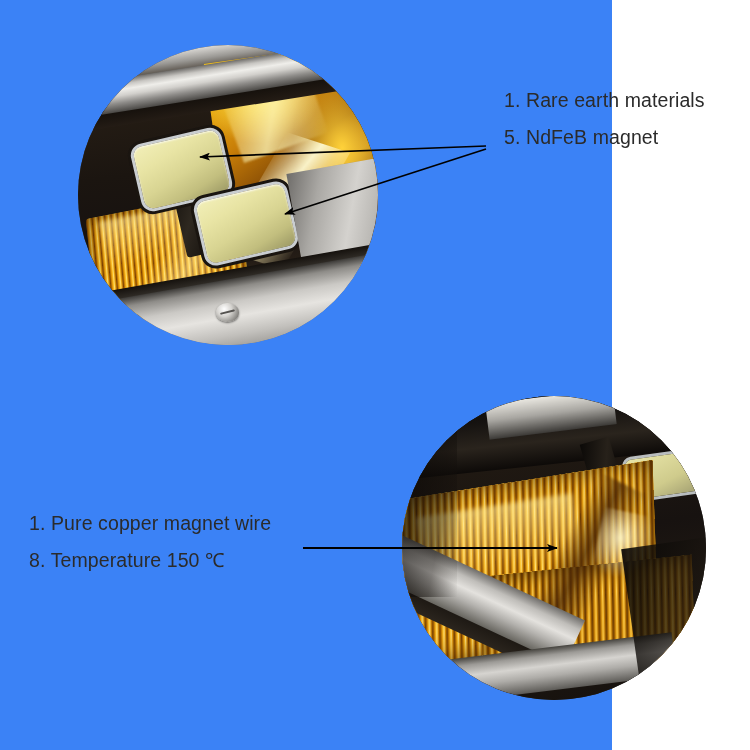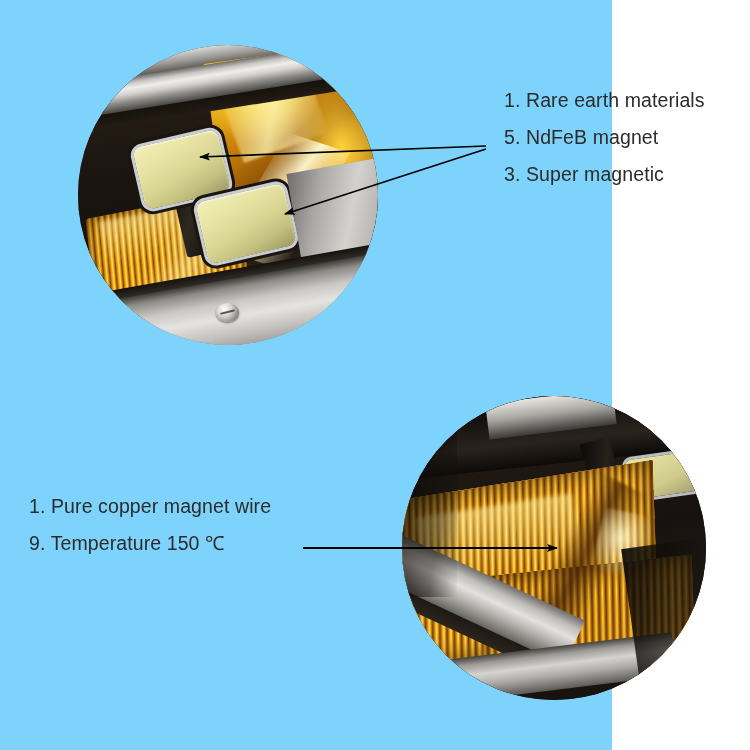--- a/index.html
+++ b/index.html
@@ -10,21 +10,21 @@
   body {
     width: 750px;
     height: 750px;
     font-family: "Liberation Sans", sans-serif;
     overflow: hidden;
   }
   #stage {
     position: relative;
     width: 612px;
     height: 750px;
-    background: #7dd3fc;
+    background: #3b82f6;
   }
 
   
   .photo-circle {
     position: absolute;
     border-radius: 50%;
     overflow: hidden;
   }
   #photo-top {
     left: 78px;
@@ -353,21 +353,21 @@
   
   .anno-list {
     position: absolute;
     color: #2b2b2b;
     font-size: 19.5px;
     line-height: 37px;
     white-space: nowrap;
     letter-spacing: 0.1px;
   }
   #text-top-right { left: 504px; top: 82px; }
-  #text-bottom-left { left: 29px; top: 488px; }
+  #text-bottom-left { left: 29px; top: 505px; }
   .anno-line { display: block; }
 
   
   #arrow-layer {
     position: absolute;
     left: 0; top: 0;
     width: 750px; height: 750px;
     pointer-events: none;
   }
 </style>
@@ -425,21 +425,20 @@
       </marker>
     </defs>
     <line x1="486" y1="146" x2="200" y2="157" stroke="#000000" stroke-width="1.7" marker-end="url(#ah)"></line>
     <line x1="486" y1="149" x2="285" y2="214" stroke="#000000" stroke-width="1.7" marker-end="url(#ah)"></line>
     <line x1="303" y1="548" x2="557" y2="548" stroke="#000000" stroke-width="1.8" marker-end="url(#ah)"></line>
   </svg>
 
   <div class="anno-list" id="text-top-right">
     <span class="anno-line">1. Rare earth materials</span>
     <span class="anno-line">5. NdFeB magnet</span>
-    <span class="anno-line">3. Super magnetic</span>
   </div>
 
   <div class="anno-list" id="text-bottom-left">
     <span class="anno-line">1. Pure copper magnet wire</span>
-    <span class="anno-line">9. Temperature 150 ℃</span>
+    <span class="anno-line">8. Temperature 150 ℃</span>
   </div>
 
 </div>
 
 </body></html>

